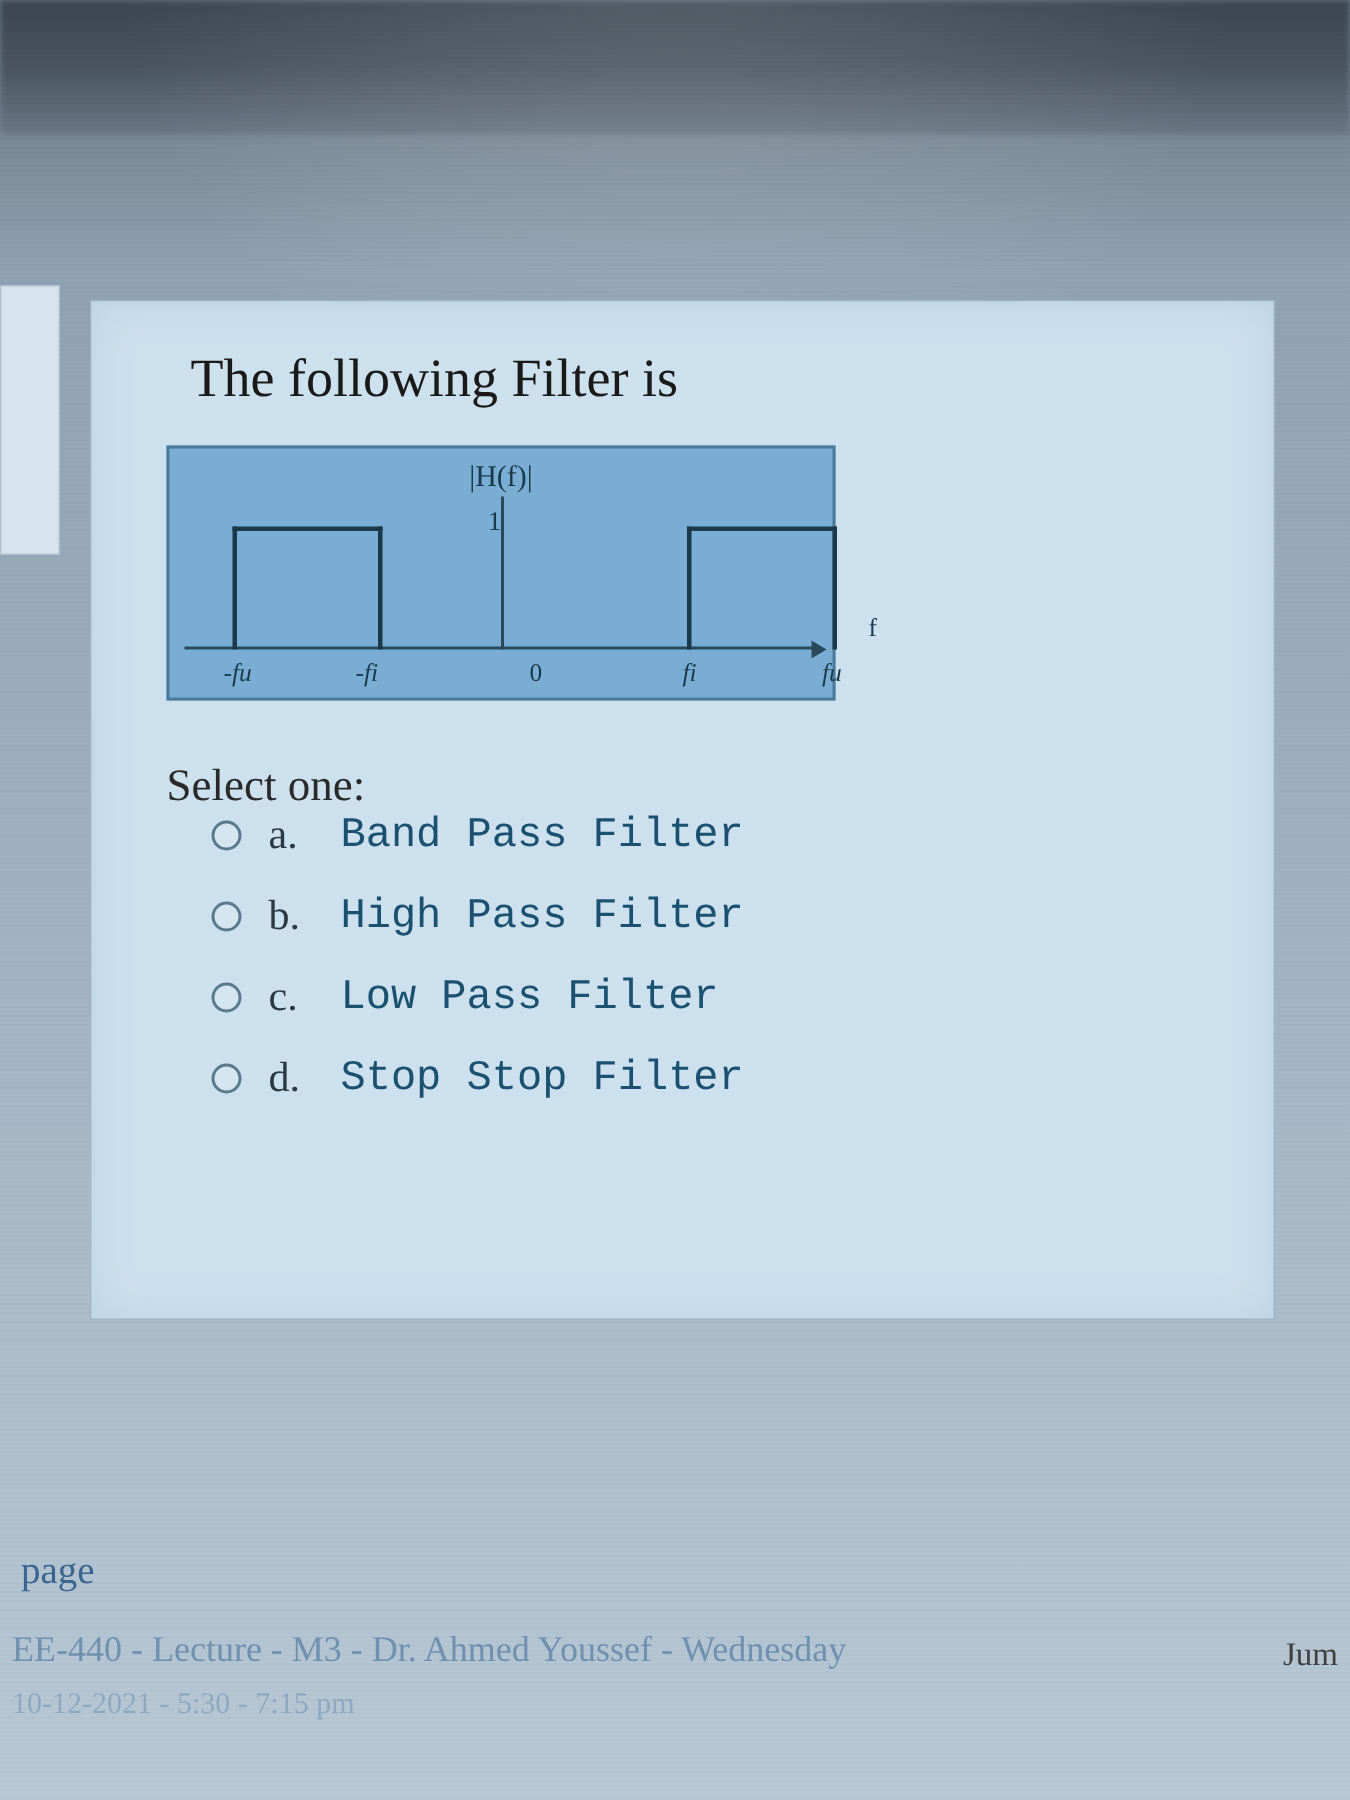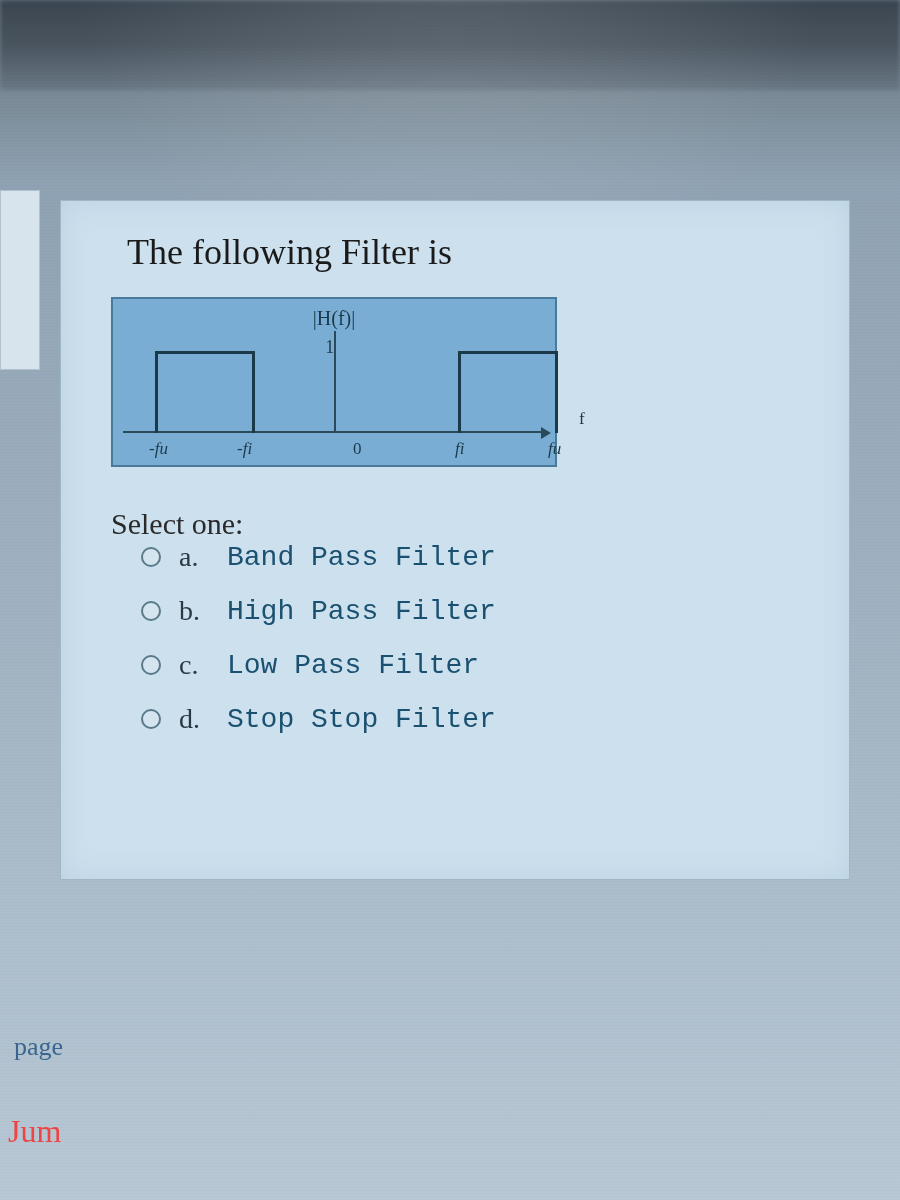--- a/index.html
+++ b/index.html
@@ -202,22 +202,22 @@
     }
     .footer-left {
       line-height: 1.4;
     }
     .footer-sub {
       font-size: 20px;
       color: #90a8be;
       margin-top: 4px;
     }
     .jump-partial {
-      font-size: 32px;
-      color: #ef4444;
+      font-size: 22px;
+      color: #404040;
       padding-right: 0;
       margin-top: 6px;
     }
     .moire {
       position: absolute;
       inset: 0;
       background: repeating-linear-gradient(0deg, rgba(0,0,0,0.015) 0px, rgba(0,0,0,0.015) 1px, transparent 1px, transparent 3px);
       pointer-events: none;
     }
   </style>
@@ -271,14 +271,18 @@
       <div class="radio"></div>
       <div class="opt-letter">d.</div>
       <div class="opt-text">Stop Stop Filter</div>
     </div>
   </div>
 </div>
 
 <div class="page-link">page</div>
 
 <div class="footer-text">
+  <div class="footer-left">
+    <div>EE-440 - Lecture - M3 - Dr. Ahmed Youssef - Wednesday</div>
+    <div class="footer-sub">10-12-2021 - 5:30 - 7:15 pm</div>
+  </div>
   <div class="jump-partial">Jum</div>
 </div>
 
 </body></html>

